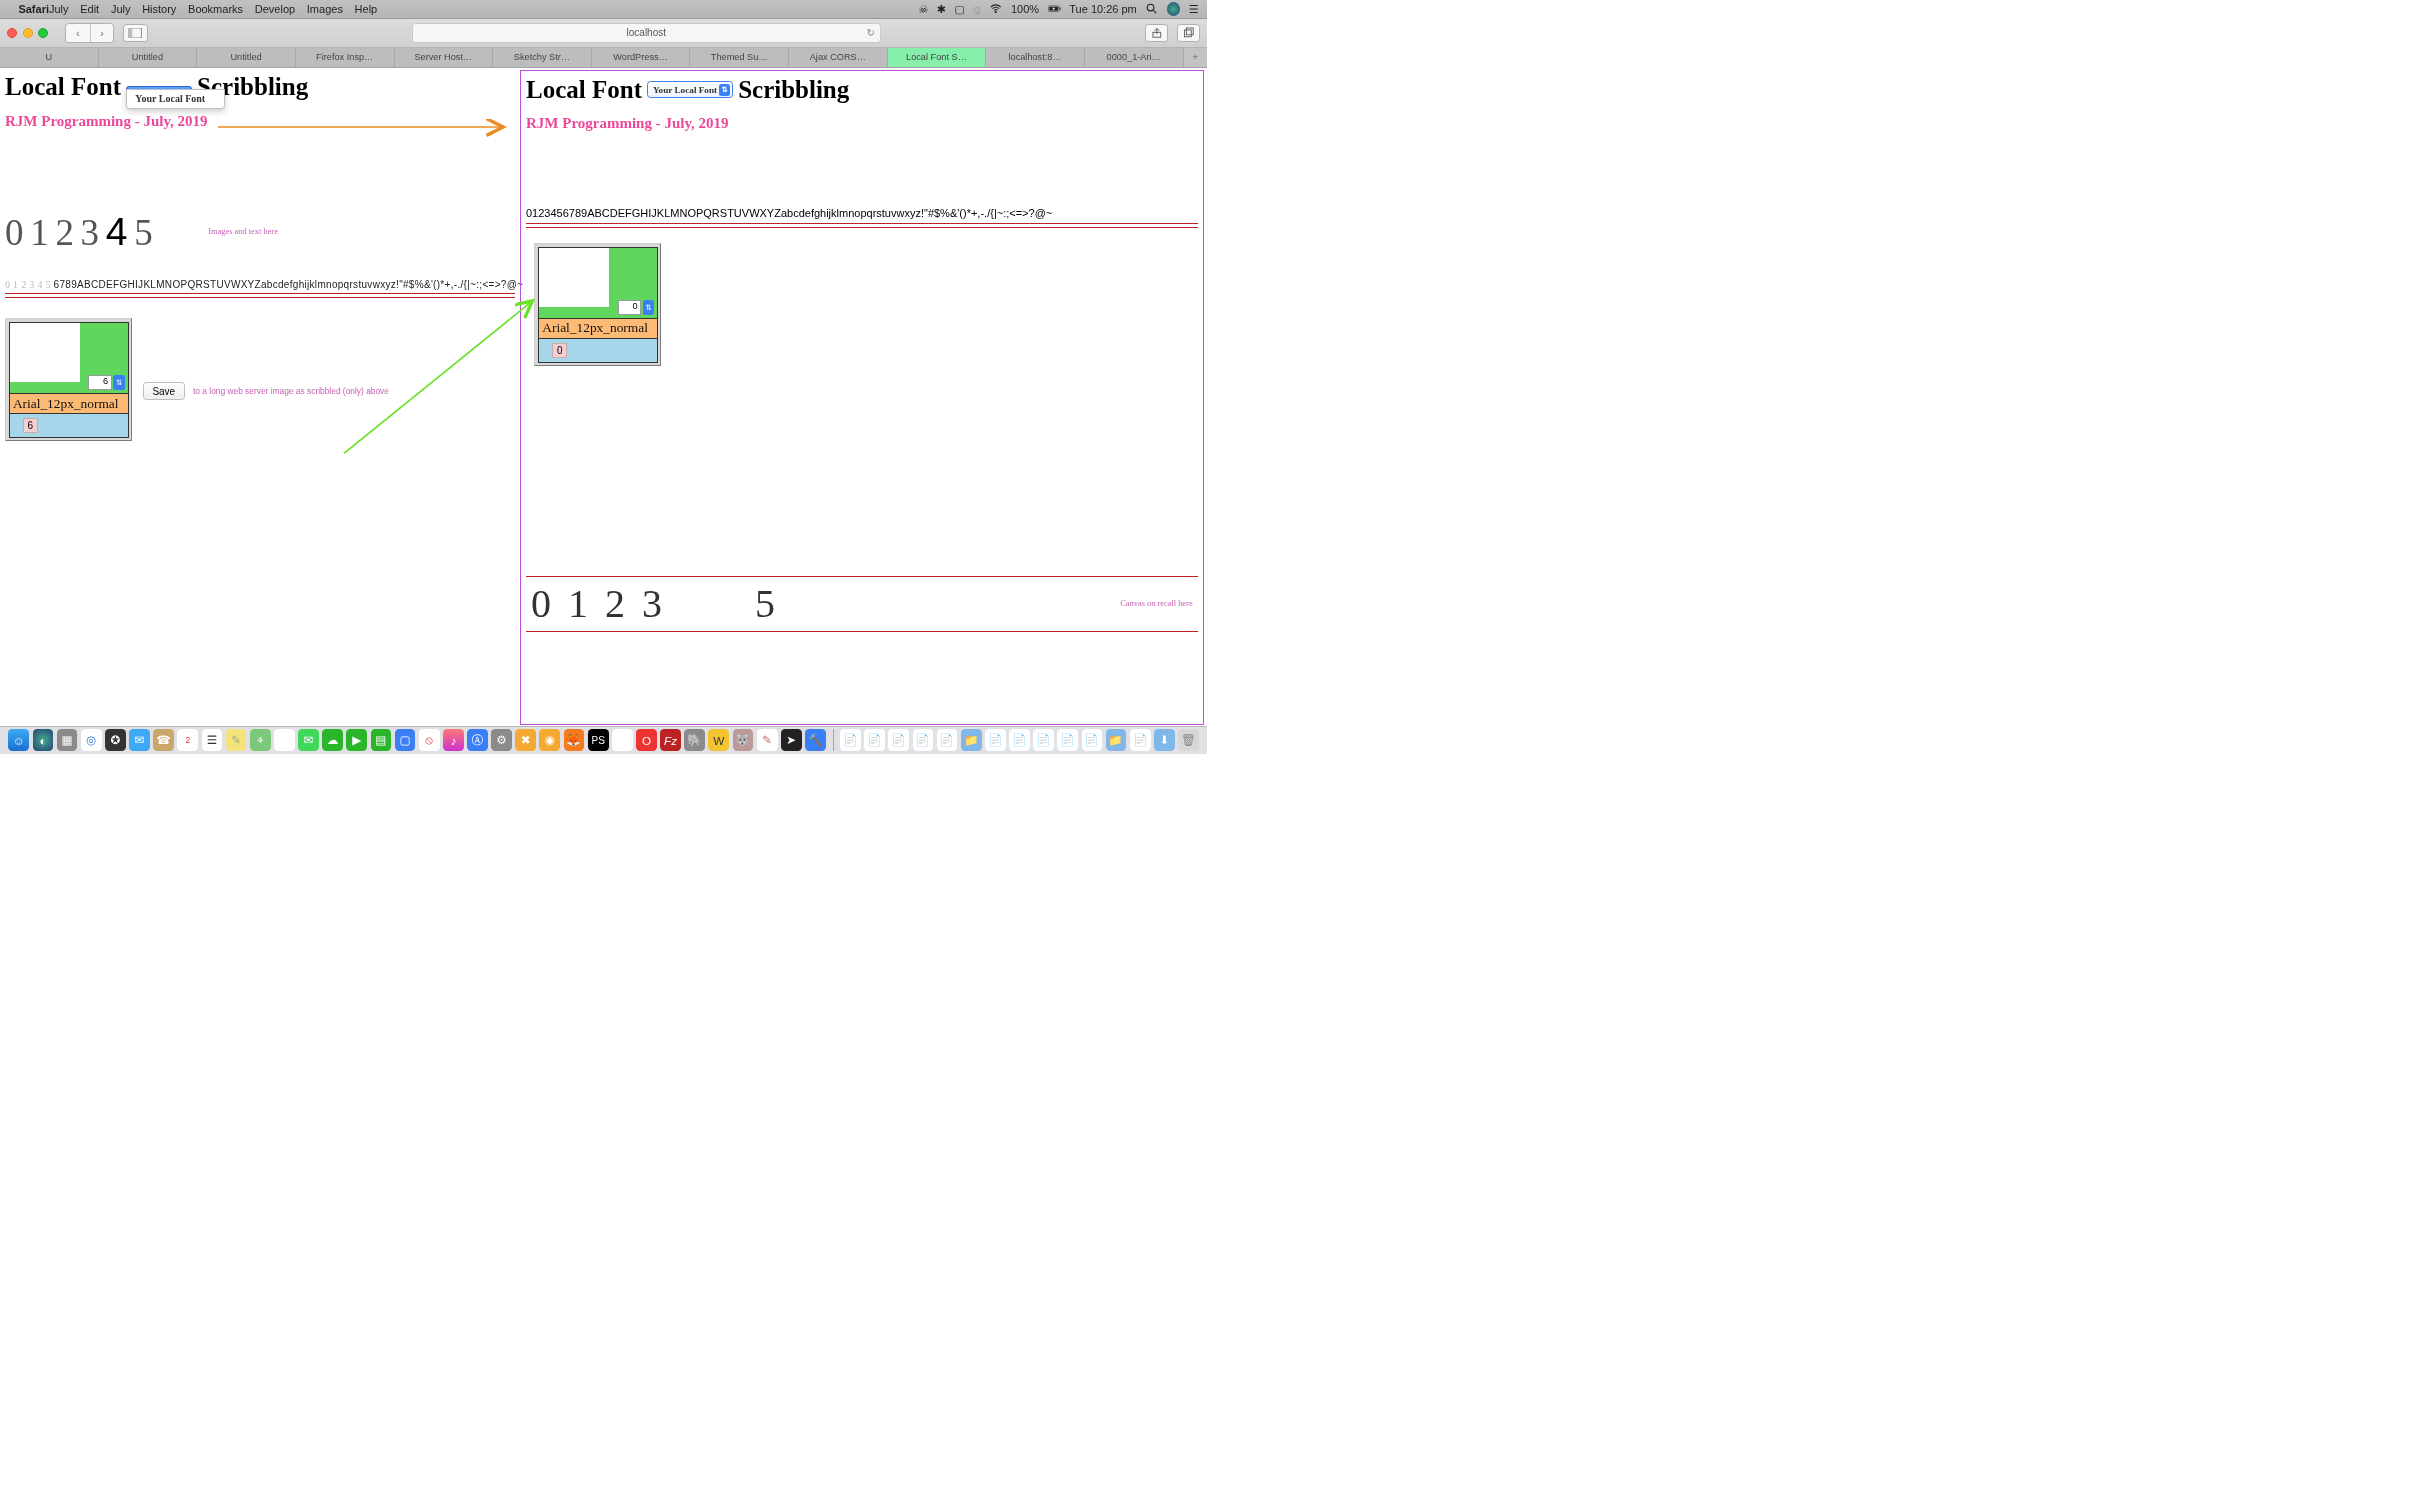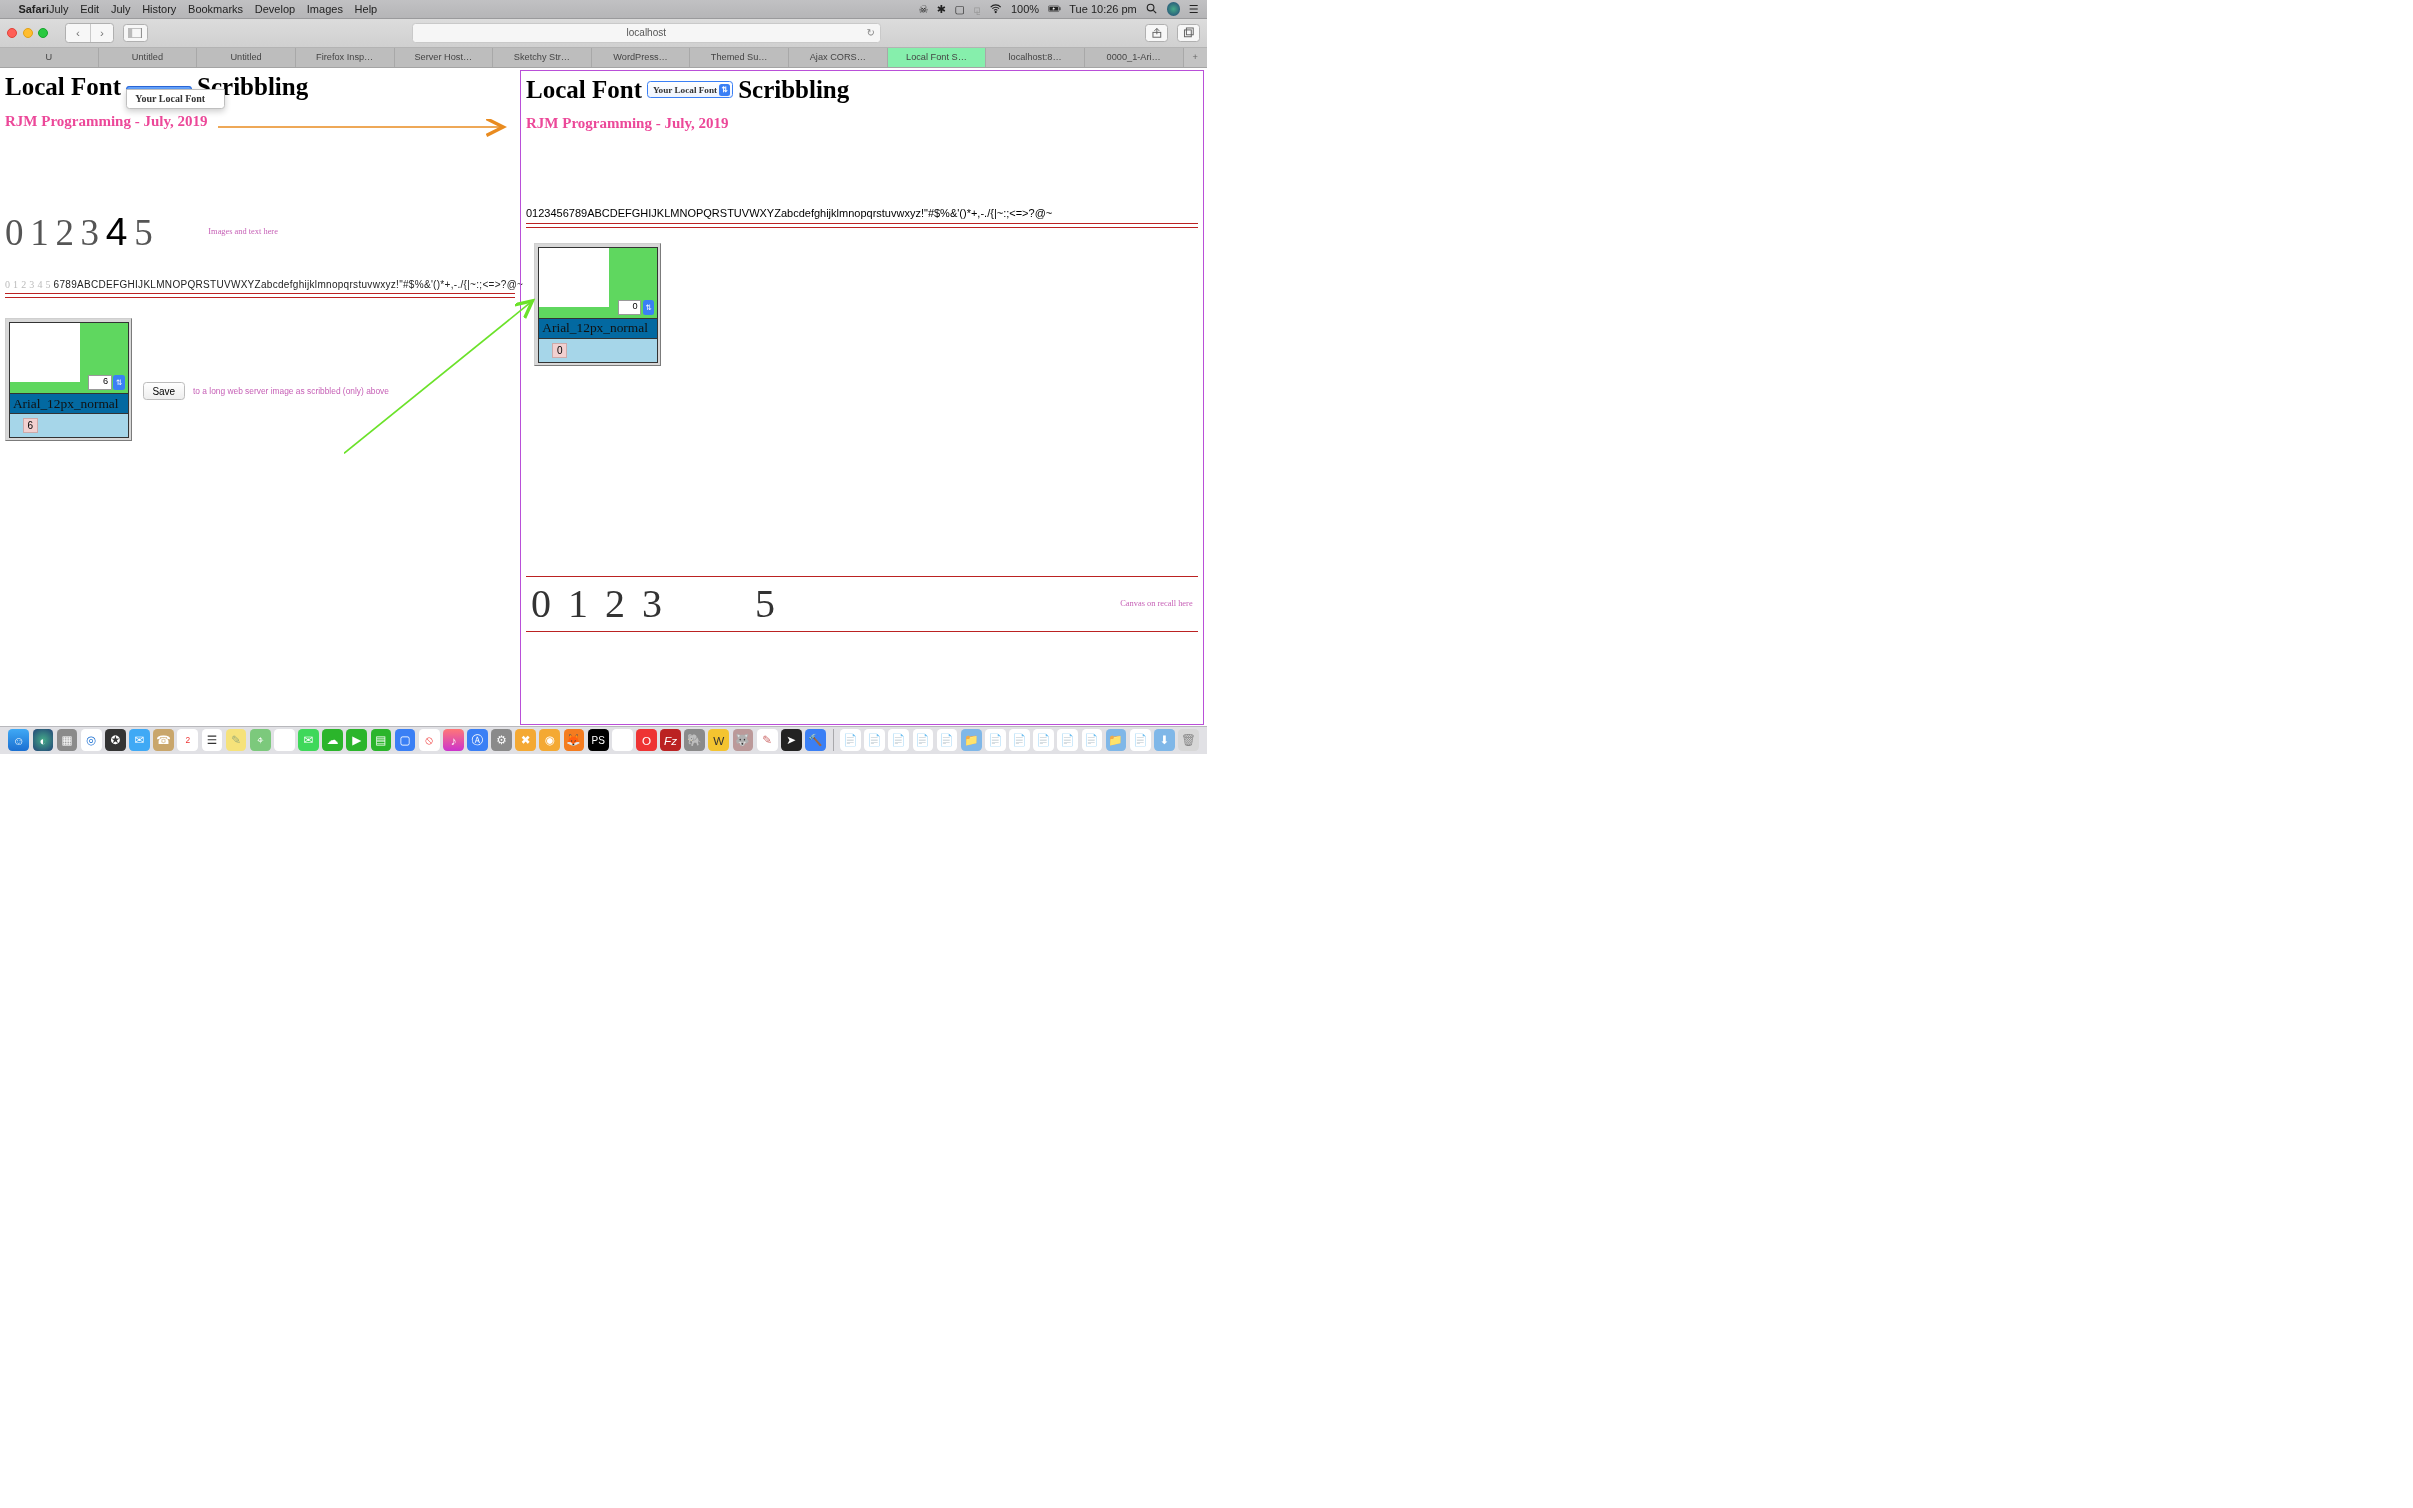--- a/index.html
+++ b/index.html
@@ -64,21 +64,21 @@
 .chars-line .pre { color:#bbb; font-family:"Comic Sans MS",cursive; }
 .hr-red { border:none; border-top:0.8px solid #b22; margin:3.4px 0; }
 
 
 .widget { width:127px; border:1.7px outset #cfcfcf; background:#d8d8d8; padding:2.5px; }
 .widget .cnv-top { height:72px; background:#5fd75f; border:0.8px solid #333; position:relative; }
 .widget .cnv-top .white { position:absolute; left:0; top:0; width:70px; height:59px; background:#fff; }
 .widget .num-sel { position:absolute; right:2.5px; bottom:2.5px; display:flex; }
 .num-input { width:23.5px; height:15px; border:0.8px solid #999; background:#fff; font-size:9.2px; text-align:right; padding-right:2.5px; }
 .sel-caret { width:11.7px; height:15px; background:#3a7ff5; color:#fff; border-radius:2.5px; font-size:7.5px; display:flex; align-items:center; justify-content:center; margin-left:1.7px; }
-.widget .lbl-bar { background:#0369a1; border:0.8px solid #333; border-top:none; padding:1.7px 3.4px; font-family:Georgia,serif; font-size:13.4px; color:#111; }
+.widget .lbl-bar { background:#fdba74; border:0.8px solid #333; border-top:none; padding:1.7px 3.4px; font-family:Georgia,serif; font-size:13.4px; color:#111; }
 .widget .below { background:#a6d6e9; border:0.8px solid #333; border-top:none; height:23.5px; display:flex; align-items:center; padding-left:13.4px; }
 .widget .below .count { background:#f2d0d0; border:0.8px solid #caa; width:15px; height:15px; display:flex; align-items:center; justify-content:center; font-size:10px; }
 
 .save-row { display:flex; align-items:center; gap:8.4px; margin-top:-59px; margin-left:138px; }
 .btn-save { border:0.8px solid #bcbcbc; border-radius:3.4px; background:linear-gradient(#fff,#eee); padding:2.5px 8.4px; font-size:10px; }
 .save-note { font-size:8.4px; color:#c660b6; }
 
 
 .pane.right .chars-full { font-size:11px; color:#000; margin-top:75px; white-space:nowrap; }
 .pane.right .widget { margin-top:15px; margin-left:8.4px; }

